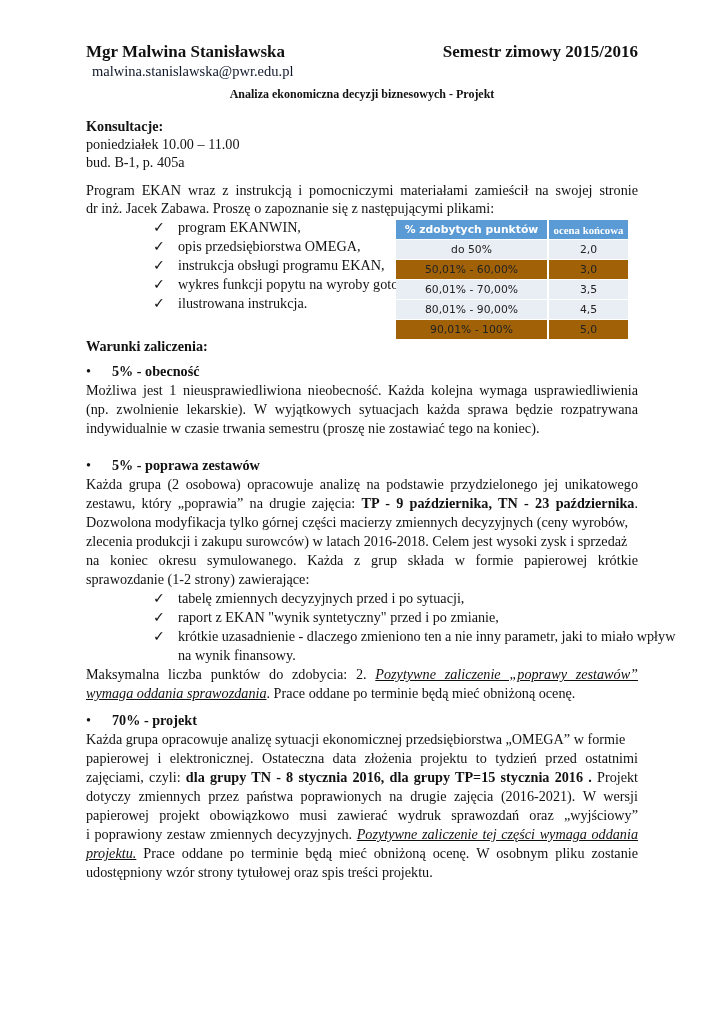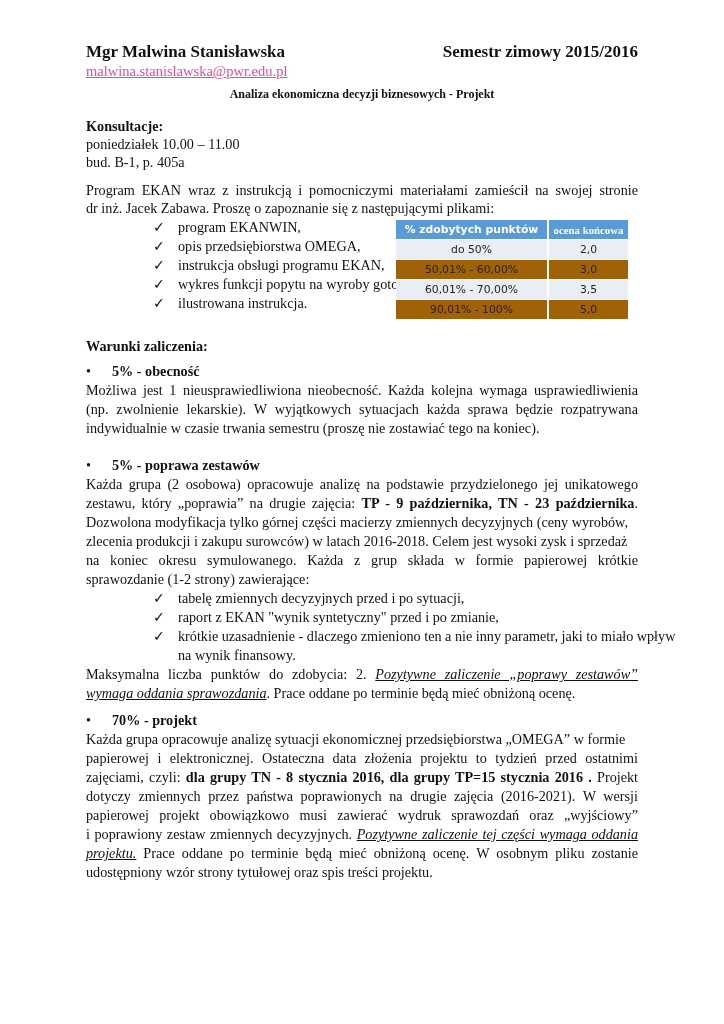--- a/index.html
+++ b/index.html
@@ -1,21 +1,21 @@
 <!DOCTYPE html>
 <html><head>
 <meta charset="utf-8">
 <style>
   html, body { margin: 0; padding: 0; background: #ffffff; }
   body { width: 724px; height: 1024px; position: relative; overflow: hidden;
          font-family: "Liberation Serif", serif; color: #111; font-size: 14.2px; }
   .page { position: absolute; left: 86px; top: 0; width: 552px; }
   .abs { position: absolute; }
   .hdr { font-weight: bold; font-size: 17px; }
-  .email { color: #ec4899; text-decoration: underline; font-size: 14.5px; }
+  .email { color: #0f172a; font-size: 14.5px; margin-left: 6px; }
   .title { font-weight: bold; font-size: 12px; text-align: center; width: 552px; }
   .b { font-weight: bold; }
   .line { position: absolute; left: 0; width: 552px; line-height: 19px; white-space: nowrap; }
   .just { text-align: justify; text-align-last: justify; }
   .chk { position: absolute; left: 24px; line-height: 19px; white-space: nowrap; margin-left: 43px; }
   .chk .mark { display: inline-block; width: 25px; }
   .bullet { position: absolute; left: 0; line-height: 19px; white-space: nowrap; font-weight: bold; }
   .bullet .dot { display: inline-block; width: 26px; font-weight: normal; }
   .iu { font-style: italic; text-decoration: underline; }
   table.grades { position: absolute; left: 310px; top: 220px; width: 232px; border-collapse: collapse;
@@ -63,20 +63,24 @@
       <td>2,0</td>
     </tr>
     <tr class="even">
       <td>50,01% - 60,00%</td>
       <td>3,0</td>
     </tr>
     <tr class="odd">
       <td>60,01% - 70,00%</td>
       <td>3,5</td>
     </tr>
+    <tr class="odd">
+      <td>80,01% - 90,00%</td>
+      <td>4,5</td>
+    </tr>
     <tr class="even">
       <td>90,01% - 100%</td>
       <td>5,0</td>
     </tr>
   </tbody>
     </table>
 
   <div class="line b" style="top:337px;">Warunki zaliczenia:</div>
 
   <div class="bullet" style="top:362px;"><span class="dot">•</span><span>5% - obecność</span></div>

